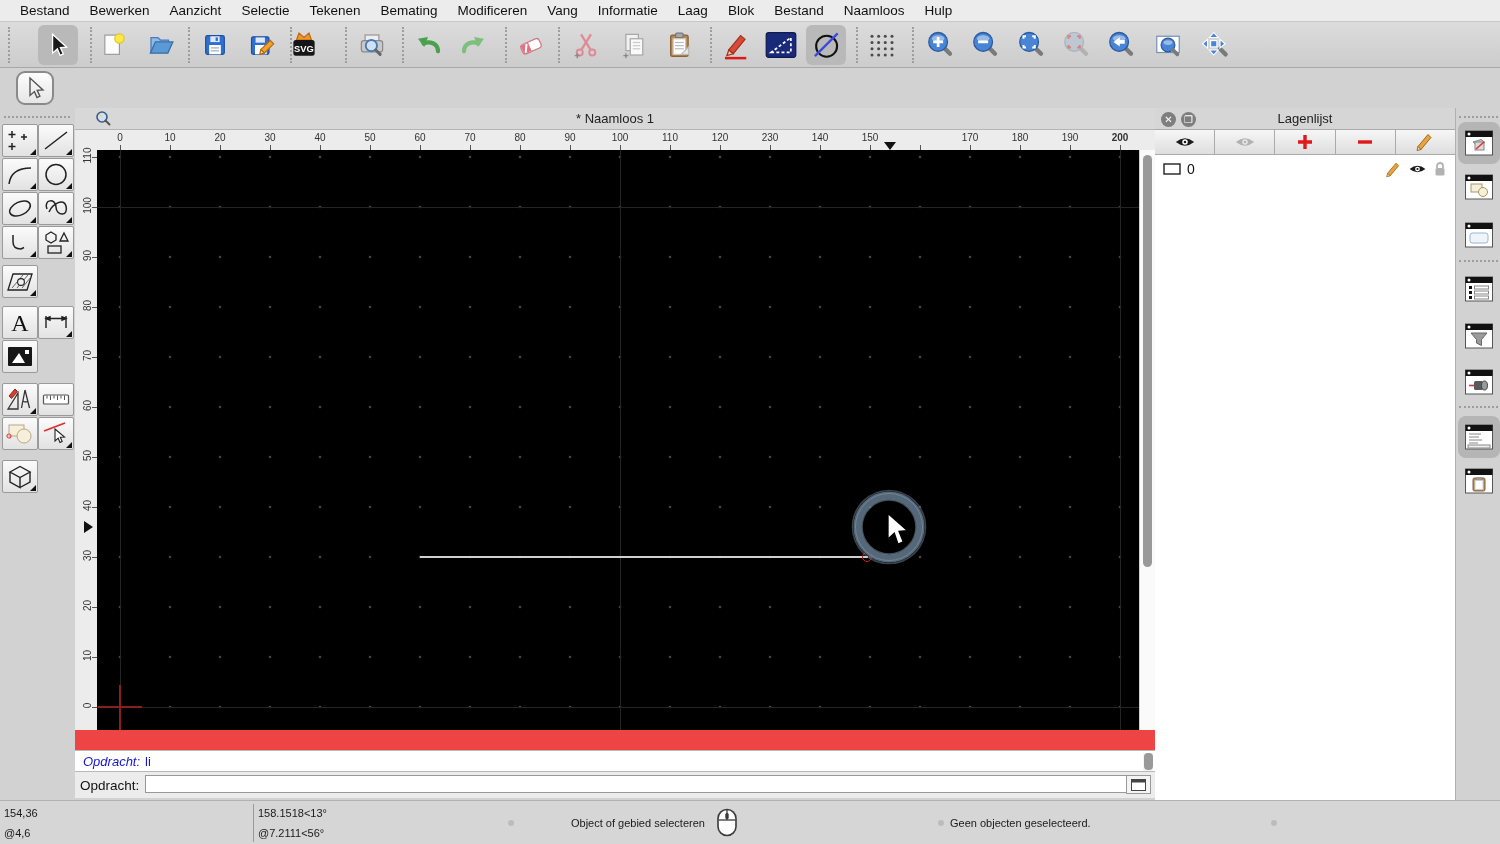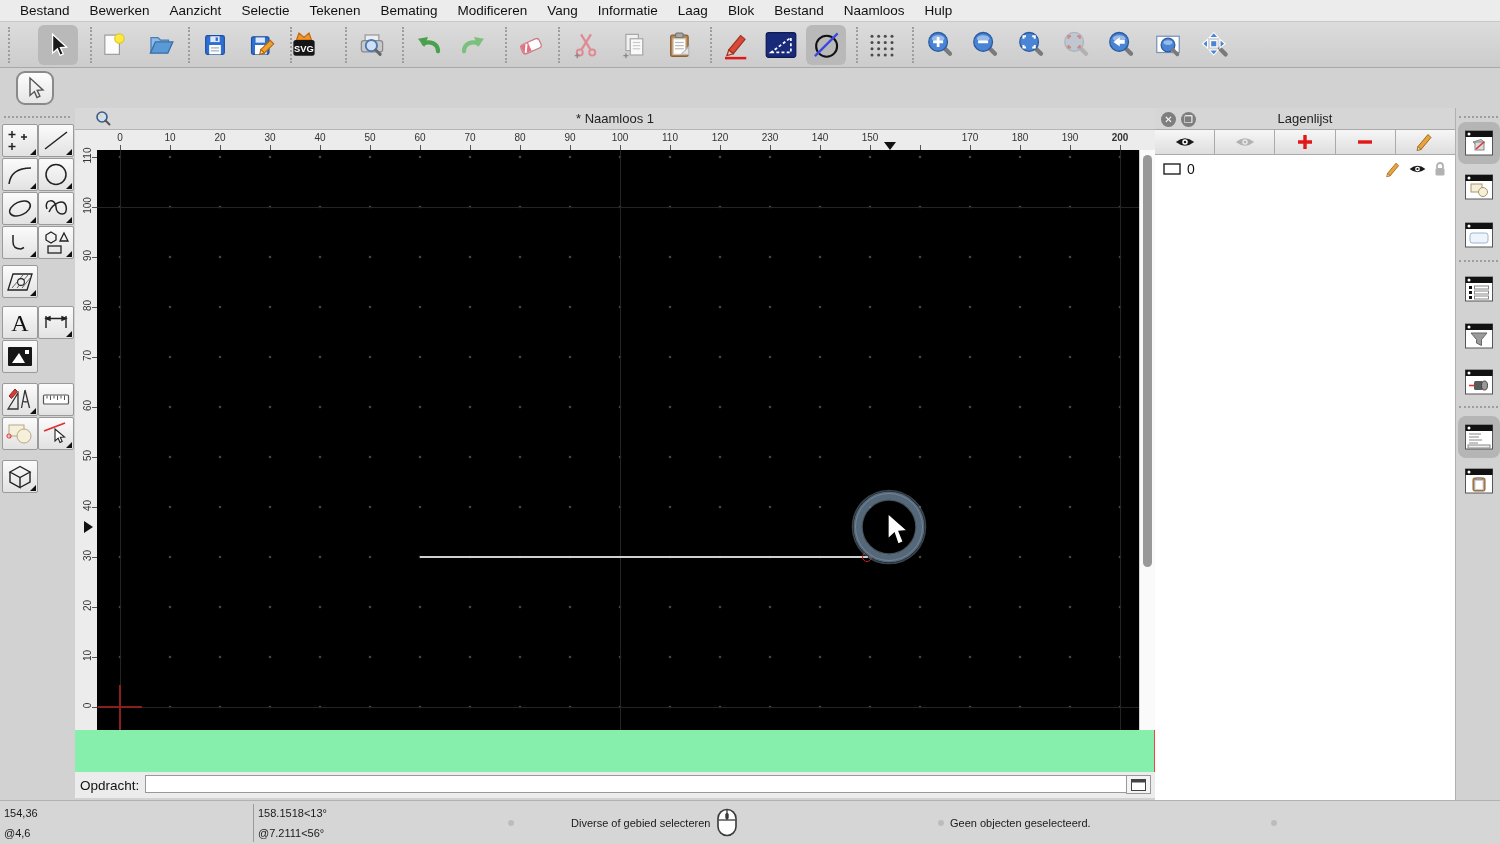--- a/index.html
+++ b/index.html
@@ -27,21 +27,21 @@
 
   
   #palette { position:absolute; left:0; top:108px; width:75px; height:692px; background:#d2d2d2; }
   .pbtn { position:absolute; width:36px; height:33px; background:linear-gradient(#fbfbfb,#e2e2e2);
           border:1px solid #9a9a9a; border-radius:2px; display:flex; align-items:center; justify-content:center; }
   .pbtn .corner { position:absolute; right:1px; bottom:1px; width:0; height:0;
           border-left:6px solid transparent; border-bottom:6px solid #111; }
   .pal-dots { position:absolute; left:4px; top:8px; width:66px; border-top:2px dotted #9d9d9d; }
 
   
-  #docwin { position:absolute; left:75px; top:108px; width:1080px; height:690px; background:#86efac;
+  #docwin { position:absolute; left:75px; top:108px; width:1080px; height:690px; background:#ef4444;
             border-right:1px solid #ef4444; }
   #doc-titlebar { position:absolute; left:0; top:0; width:1080px; height:22px; background:#d8d8d8;
             border-bottom:1px solid #b5b5b5; }
   #doc-title { position:absolute; left:0; right:0; top:3px; text-align:center; font-size:13px; color:#222; }
   #doc-title-icon { position:absolute; left:20px; top:2px; }
 
   #hruler { position:absolute; left:0; top:22px; width:1080px; height:20px; background:#ececec; }
   .hr-label { position:absolute; top:2px; font-size:10px; color:#333; transform:translateX(-50%); }
   .hr-tick { position:absolute; bottom:0; width:1px; height:5px; background:#555; }
   #hruler-marker { position:absolute; top:12px; transform:translateX(-50%); width:0; height:0;
@@ -672,20 +672,26 @@
             <path d="M4 1.5 L4 27 L10.3 21.2 L14 32 L19.2 29.8 L15 19.3 L23.5 18.7 Z" fill="#fff" stroke="#000" stroke-width="1.3"></path>
           </svg>
         </span>
     </div>
 
     <div id="vscroll">
         <div id="vscroll-thumb"></div>
       </div>
 
 
+    <div id="history-row">
+      <span id="history-label">Opdracht:</span><span id="history-value">li</span>
+      <div id="history-scroll">
+          <div id="history-thumb"></div>
+        </div>
+    </div>
 
     <div id="input-row">
       <span id="prompt-label">Opdracht:</span>
       <input id="cmd-input" type="text" value="" style="">
       <div id="cmd-win-btn">
           <svg width="15" height="12" viewBox="0 0 15 12">
             <rect x="0.5" y="0.5" width="14" height="11" fill="#fff" stroke="#444"></rect>
             <rect x="0.5" y="0.5" width="14" height="3" fill="#444"></rect>
           </svg>
         </div>
@@ -881,21 +887,21 @@
       </div>
   </div>
 
   <div id="statusbar">
     <span class="st" style="left:4px;top:6px">154,36</span>
     <span class="st" style="left:4px;top:26px">@4,6</span>
     <div id="st-div"></div>
     <span class="st" style="left:258px;top:6px">158.1518&lt;13°</span>
     <span class="st" style="left:258px;top:26px">@7.2111&lt;56°</span>
     <span class="st-dot" style="left:508px;top:19px"></span>
-    <span class="st" style="left:571px;top:16px">Diverse of gebied selecteren</span>
+    <span class="st" style="left:571px;top:16px">Object of gebied selecteren</span>
     <span style="position:absolute;left:716px;top:7px">
         <svg width="22" height="29" viewBox="0 0 22 29">
           <rect x="2" y="1.5" width="18" height="26" rx="9" fill="#fff" stroke="#3a3a3a" stroke-width="1.6"></rect>
           <line x1="2.5" y1="12" x2="19.5" y2="12" stroke="#3a3a3a" stroke-width="1.3"></line>
           <line x1="11" y1="2" x2="11" y2="12" stroke="#3a3a3a" stroke-width="1.3"></line>
           <rect x="9.3" y="5" width="3.4" height="6" rx="1.6" fill="#3a3a3a"></rect>
         </svg>
       </span>
     <span class="st-dot" style="left:938px;top:19px"></span>
     <span class="st" style="left:950px;top:16px">Geen objecten geselecteerd.</span>

